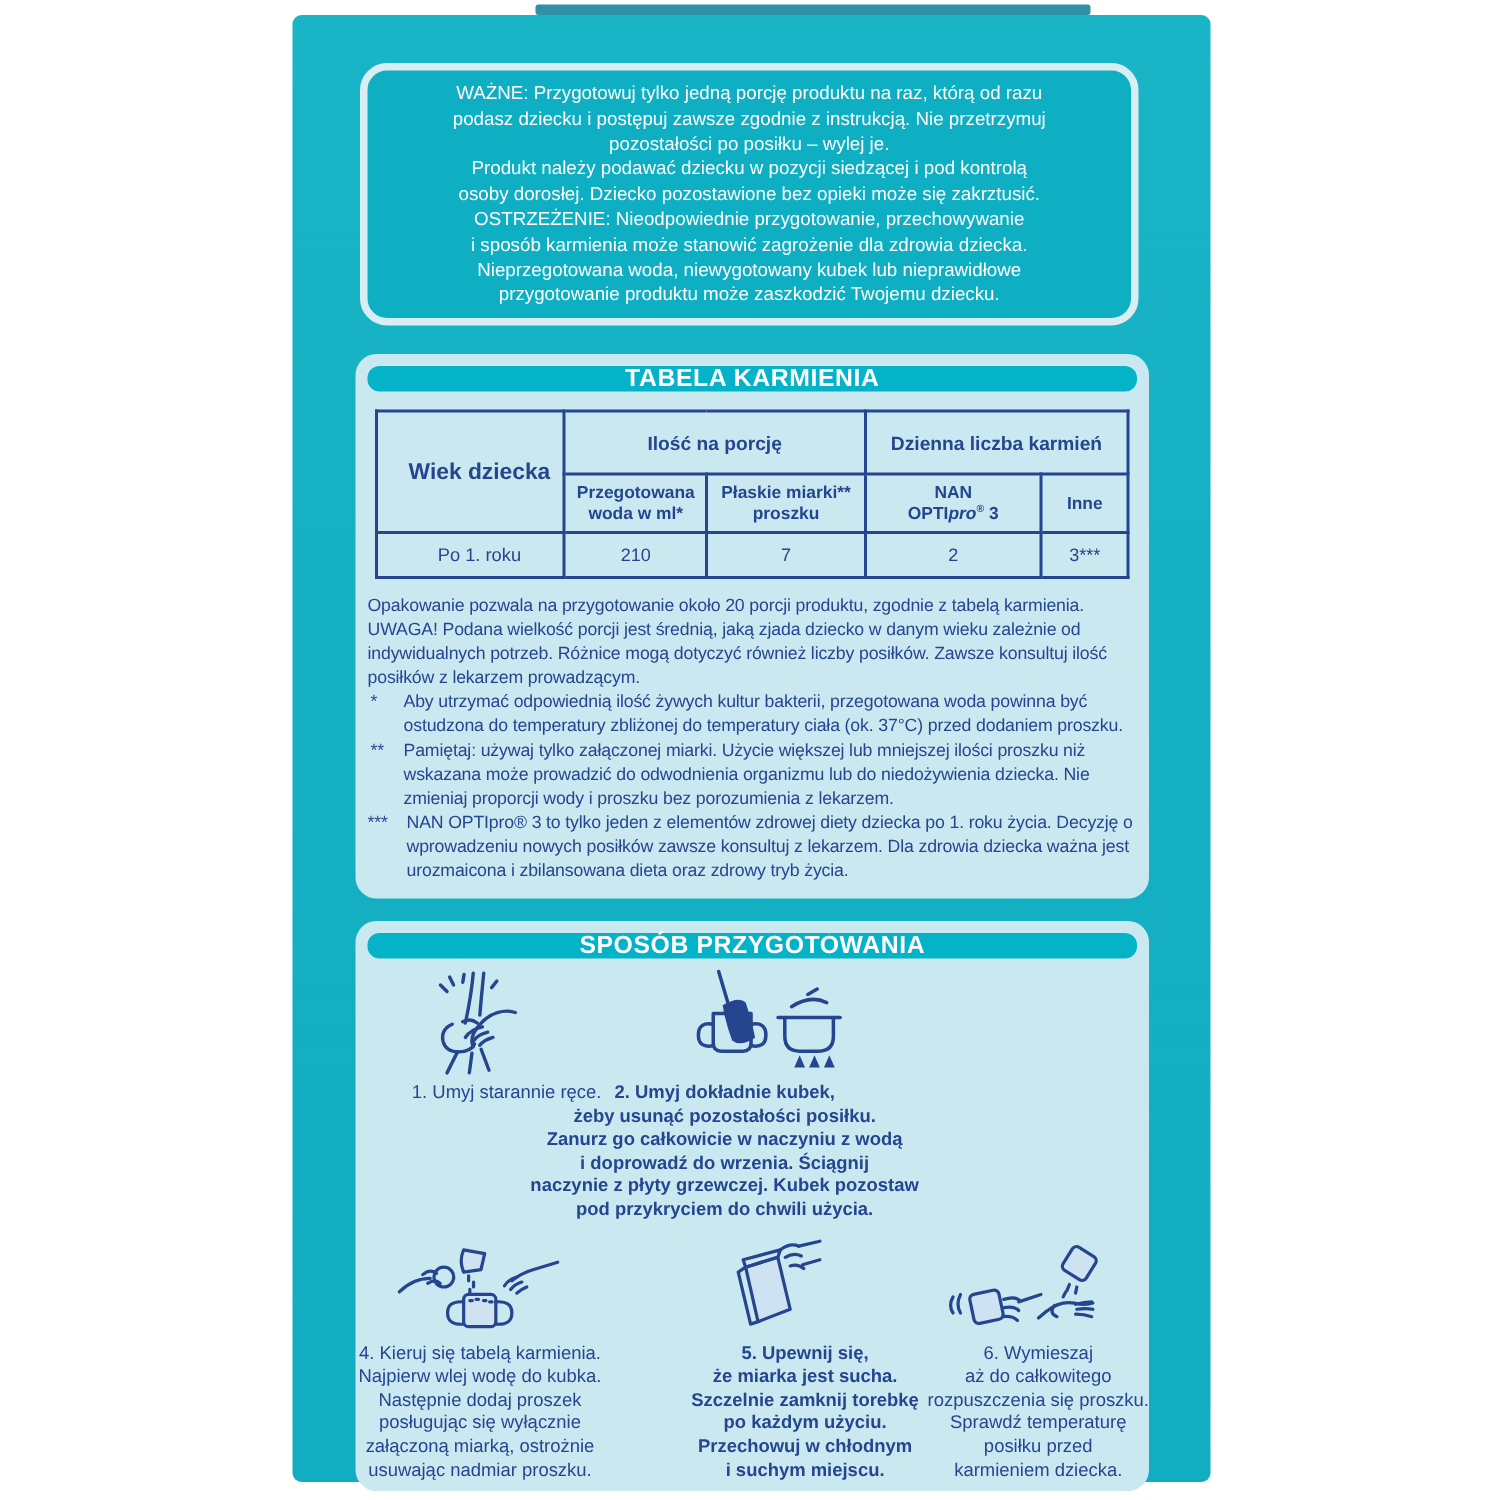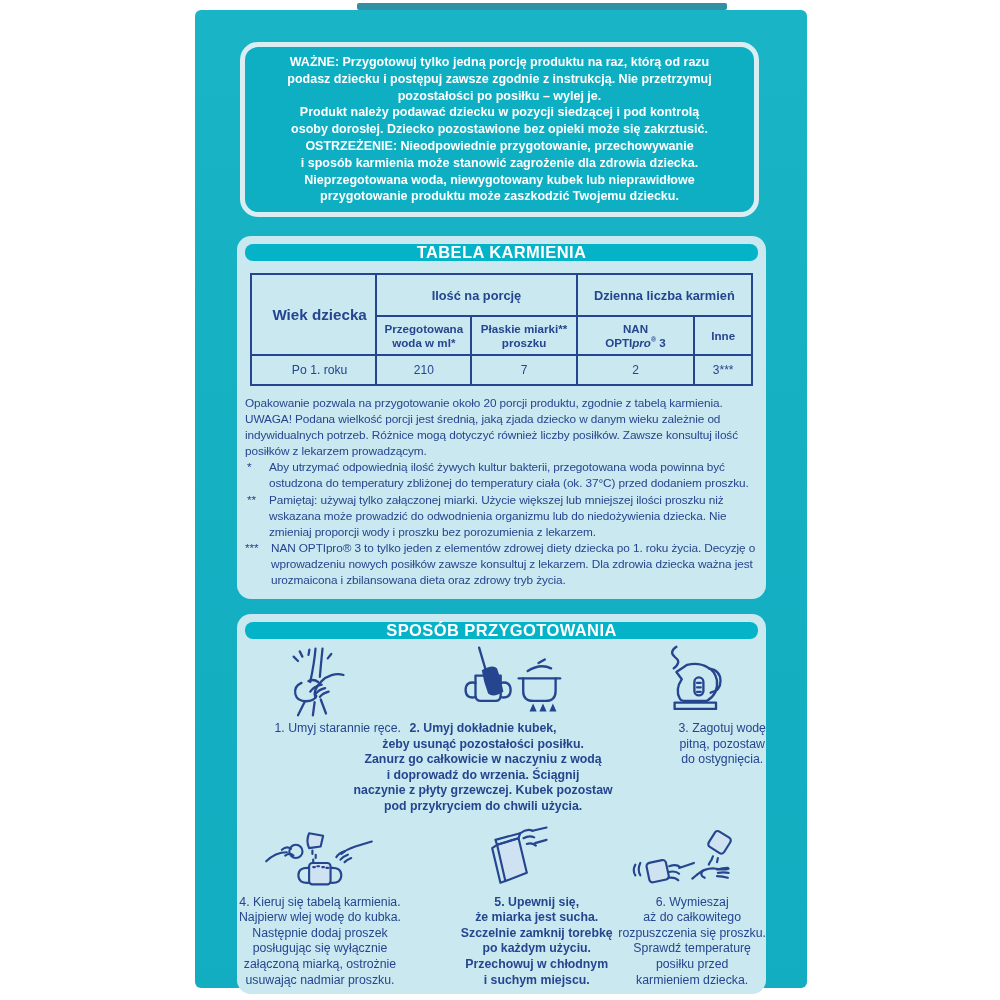--- a/index.html
+++ b/index.html
@@ -14,21 +14,21 @@
   .box{position:absolute;left:195px;top:10px;width:612px;height:978px;
        background:linear-gradient(180deg,#19b5c6 0%,var(--teal) 40%,#12adc0 100%);
        border-radius:6px;}
   .photo-top-edge{position:absolute;left:357px;top:3px;width:370px;height:7px;background:var(--edge);opacity:.85;border-radius:2px;}
   .photo-bottom-edge{position:absolute;left:300px;top:986px;width:400px;height:5px;background:#0a6b7d;opacity:.8;border-radius:2px;}
 
   
   .warning-box{position:absolute;left:45px;top:32px;width:519px;
     background:var(--teal-deep);border:5px solid var(--warn-border);
     border-radius:18px;padding:7px 4px;}
-  .warning-text{color:#ffffff;font-weight:700;font-size:12.5px;line-height:16.8px;
+  .warning-text{color:#ffffff;font-weight:400;font-size:12.5px;line-height:16.8px;
     text-align:center;white-space:pre-line;}
 
   
   .panel{position:absolute;left:42px;width:529px;background:var(--panel);border-radius:14px;}
   .table-panel{top:226px;min-height:363px;padding-bottom:8px;}
   .prep-panel{top:604px;min-height:356px;padding-bottom:6px;}
   .panel-pill{margin:8px 8px 0;height:17px;background:var(--pill);border-radius:8px;
     display:flex;align-items:center;justify-content:center;
     color:#fff;font-weight:700;font-size:16.5px;letter-spacing:.4px;}
 
@@ -170,35 +170,20 @@
             <path class="solid" d="M90 74 l4 -9 l4 9 z M101 74 l4 -9 l4 9 z M112 74 l4 -9 l4 9 z"></path>
           </svg>
         </div>
         <div class="step-caption">2. Umyj dokładnie kubek,
 żeby usunąć pozostałości posiłku.
 Zanurz go całkowicie w naczyniu z wodą
 i doprowadź do wrzenia. Ściągnij
 naczynie z płyty grzewczej. Kubek pozostaw
 pod przykryciem do chwili użycia.</div>
       </div>
-      <div class="step c3">
-        <div class="step-icon">
-          <svg class="picto" width="90" height="72" viewBox="0 0 100 80">
-            <path d="M36 2 q-9 6 -1 12 q7 5 -2 12"></path>
-            <path d="M48 22 l-12 8 l6 8 q-8 12 -2 22 q1 2 4 2 h26 q13 -8 11 -23 q-2 -10 -10 -14 q-10 -6 -23 -3 z"></path>
-            <path d="M72 26 q13 2 13 14 q0 11 -11 13"></path>
-            <rect x="56" y="36" width="10" height="20" rx="5"></rect>
-            <path d="M59 42 h4 M59 47 h4 M59 52 h4"></path>
-            <rect x="34" y="64" width="46" height="7"></rect>
-          </svg>
-        </div>
-        <div class="step-caption">3. Zagotuj wodę
-pitną, pozostaw
-do ostygnięcia.</div>
-      </div>
     </div>
 
     <div class="steps-row second">
       <div class="step c1">
         <div class="step-icon">
           <svg class="picto" width="120" height="66" viewBox="0 0 140 80">
             <path d="M6 44 q11 -11 25 -11"></path>
             <path d="M25 30 q6 -5 11 -1 M29 37 q6 -4 10 0"></path>
             <circle cx="42" cy="32" r="8"></circle>
             <path class="fillme" d="M58 10 l17 3 l-3 13 l-14 2 q-4 -9 0 -18 z"></path>

